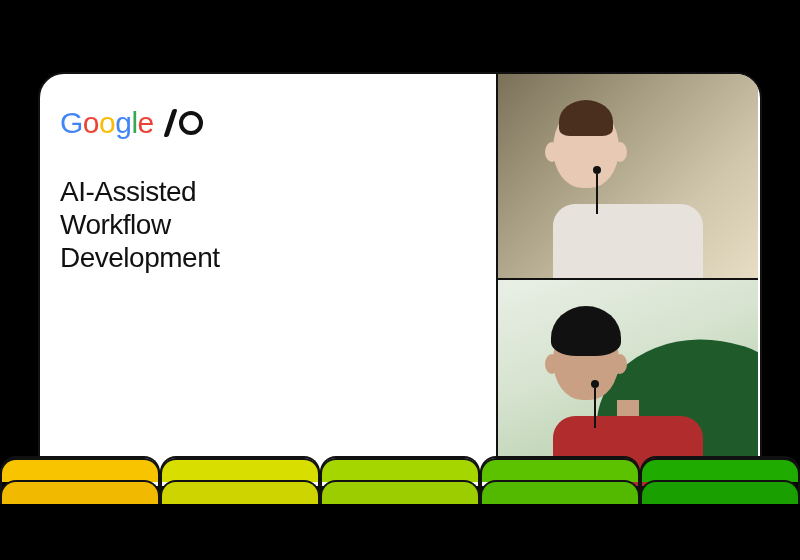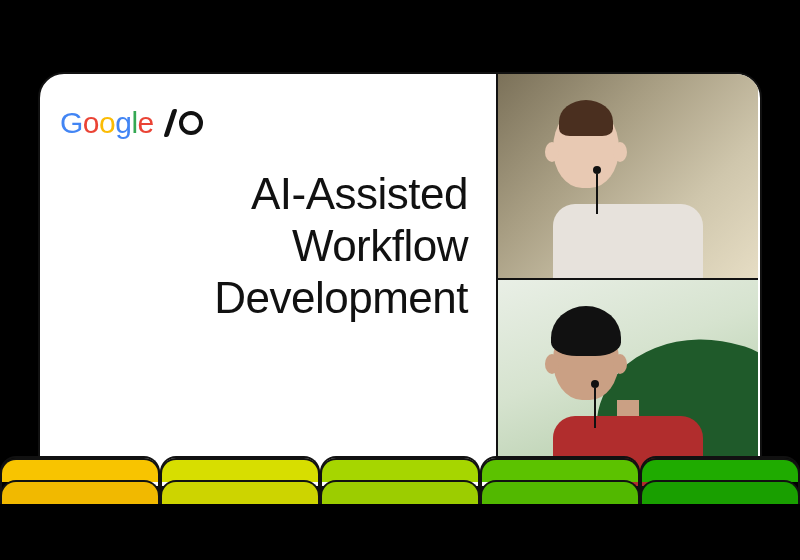--- a/index.html
+++ b/index.html
@@ -7,21 +7,21 @@
   .stage { position: relative; width: 800px; height: 560px; background:#000; }
   .card { position:absolute; left:38px; top:72px; width:724px; height:416px; background:#fff; border:2px solid #111; border-radius:26px; overflow:hidden; }
   .grid { display:grid; grid-template-columns: 458px 260px; grid-template-rows: 206px 206px; height:100%; }
   .left { grid-row: 1 / span 2; border-right:2px solid #111; padding:28px 28px 20px 20px; display:flex; flex-direction:column; }
   .logo-row { display:flex; align-items:center; gap:10px; height:42px; }
   .google-word { font-family: Arial, sans-serif; font-size:30px; font-weight:500; color:#202124; letter-spacing:-0.5px; }
   .google-word .g1{color:#4285F4;} .google-word .g2{color:#EA4335;} .google-word .g3{color:#FBBC05;} .google-word .g4{color:#4285F4;} .google-word .g5{color:#34A853;} .google-word .g6{color:#EA4335;}
   .io-mark { display:inline-flex; align-items:center; gap:6px; margin-left:4px; }
   .io-slash { width:5px; height:28px; background:#111; transform:skewX(-18deg); border-radius:2px; }
   .io-o { width:24px; height:24px; border:4px solid #111; border-radius:50%; }
-  .title { margin-top:24px; font-size:44px; line-height:1.18; font-weight:400; color:#111; letter-spacing:-0.5px;text-align:right; }
+  .title { margin-top:31px; font-size:28px; line-height:1.18; font-weight:400; color:#111; letter-spacing:-0.5px; }
   .panel { position:relative; overflow:hidden; }
   .panel.top { border-bottom:2px solid #111; }
   .photo { position:absolute; inset:0; }
   .top-photo { background: linear-gradient(135deg,#7b7159 0%, #a79d82 35%, #cfc6ac 70%, #e6ddc4 100%); }
   .bot-photo { background: linear-gradient(160deg,#e9efe6 0%, #d6e3cf 40%, #bfd4b6 70%, #9fc096 100%); }
   .leaf { position:absolute; right:-40px; bottom:-30px; width:200px; height:180px; background:#1f5a2a; border-radius:60% 40% 55% 45% / 55% 45% 55% 45%; transform:rotate(18deg); }
   .person { position:absolute; left:50%; transform:translateX(-50%); }
   .p-top { bottom:-6px; }
   .p-bot { bottom:-10px; }
   .head { width:66px; height:82px; background:#e8c9b3; border-radius:48% 48% 44% 44% / 52% 52% 48% 48%; position:relative; }

